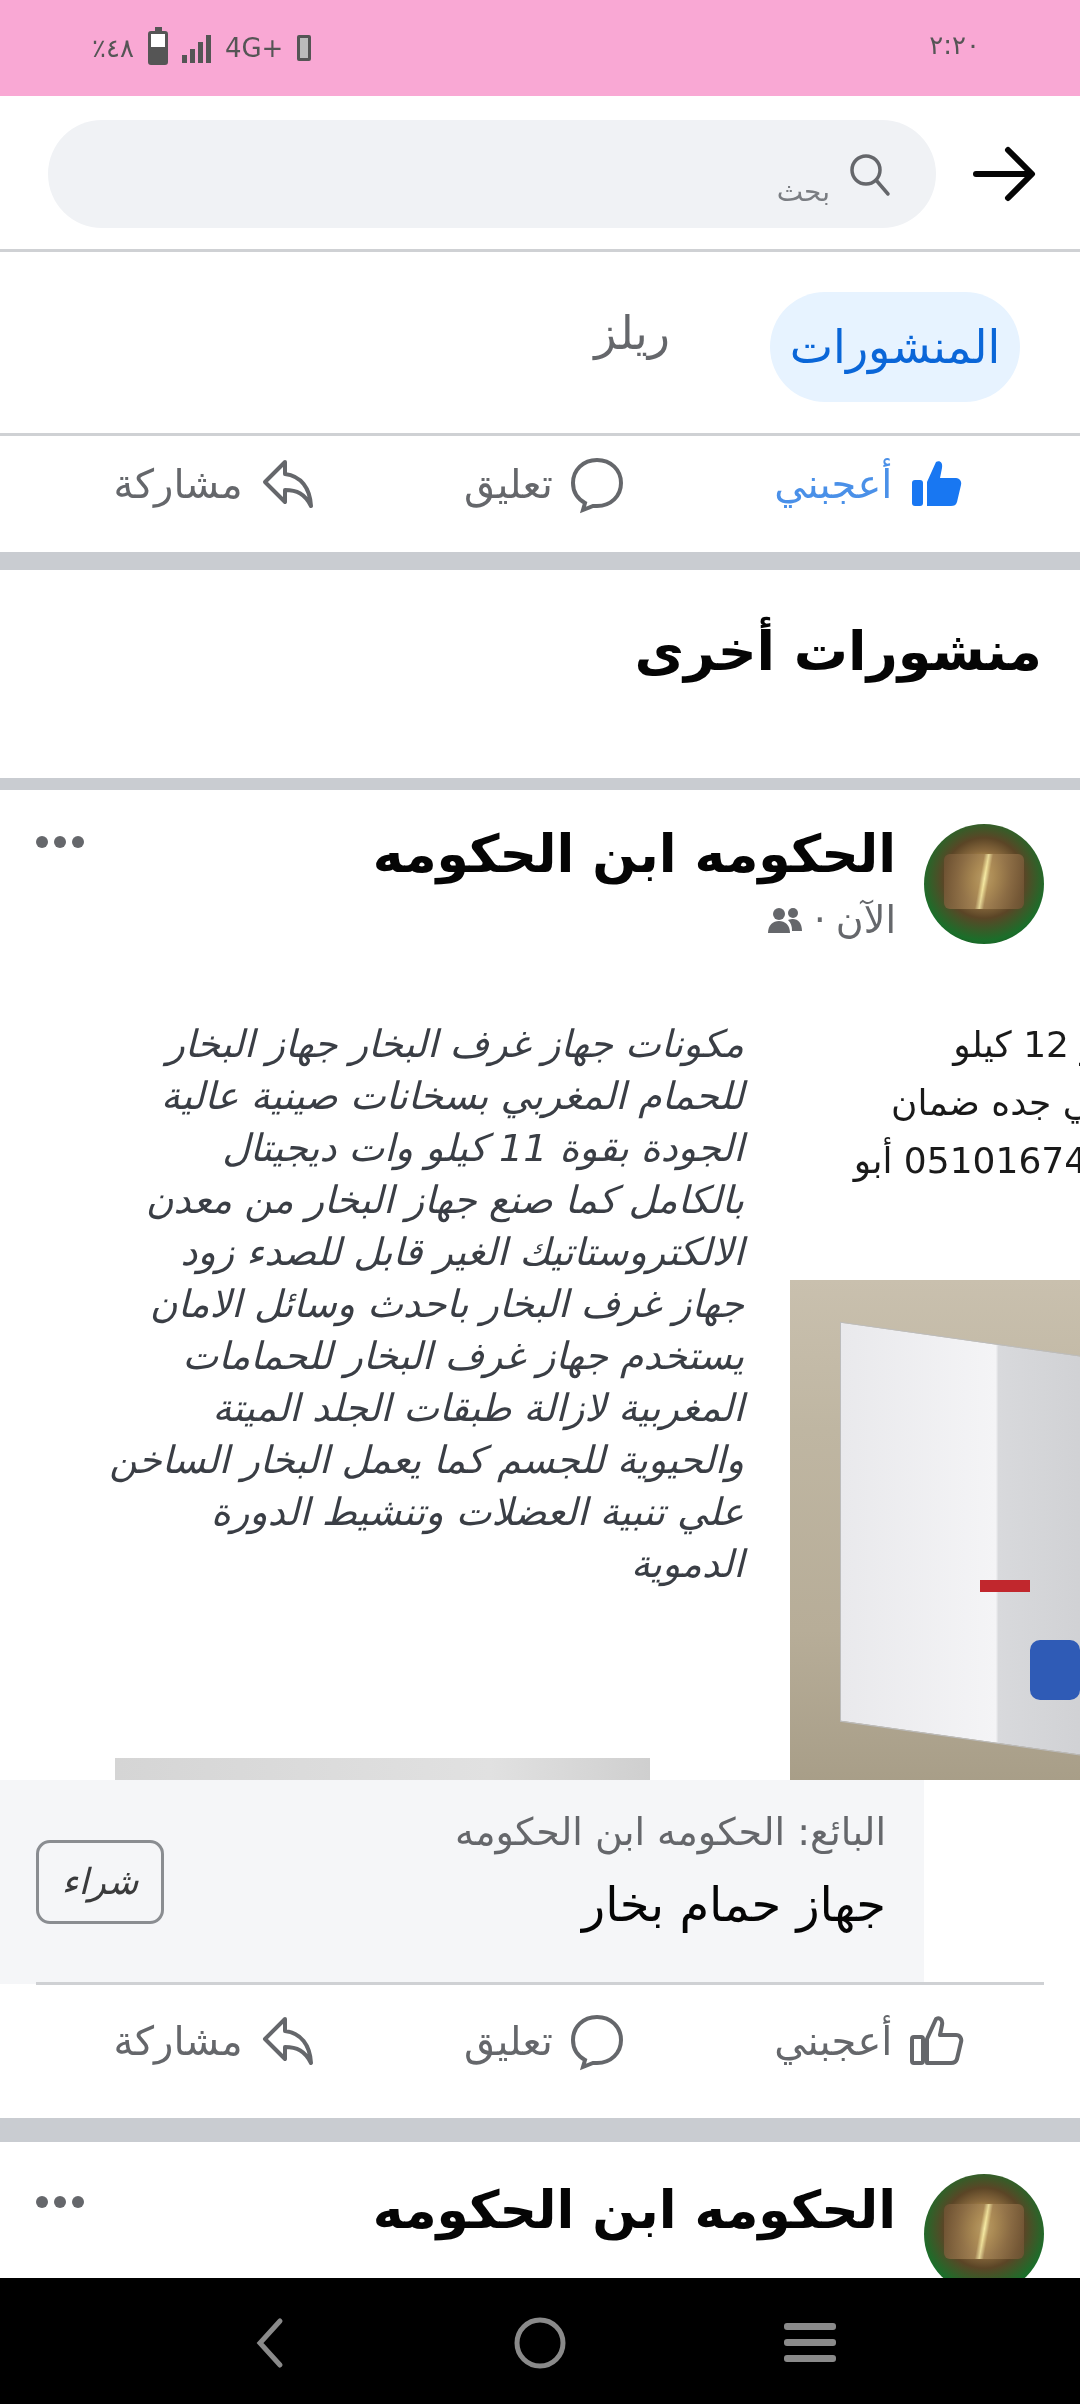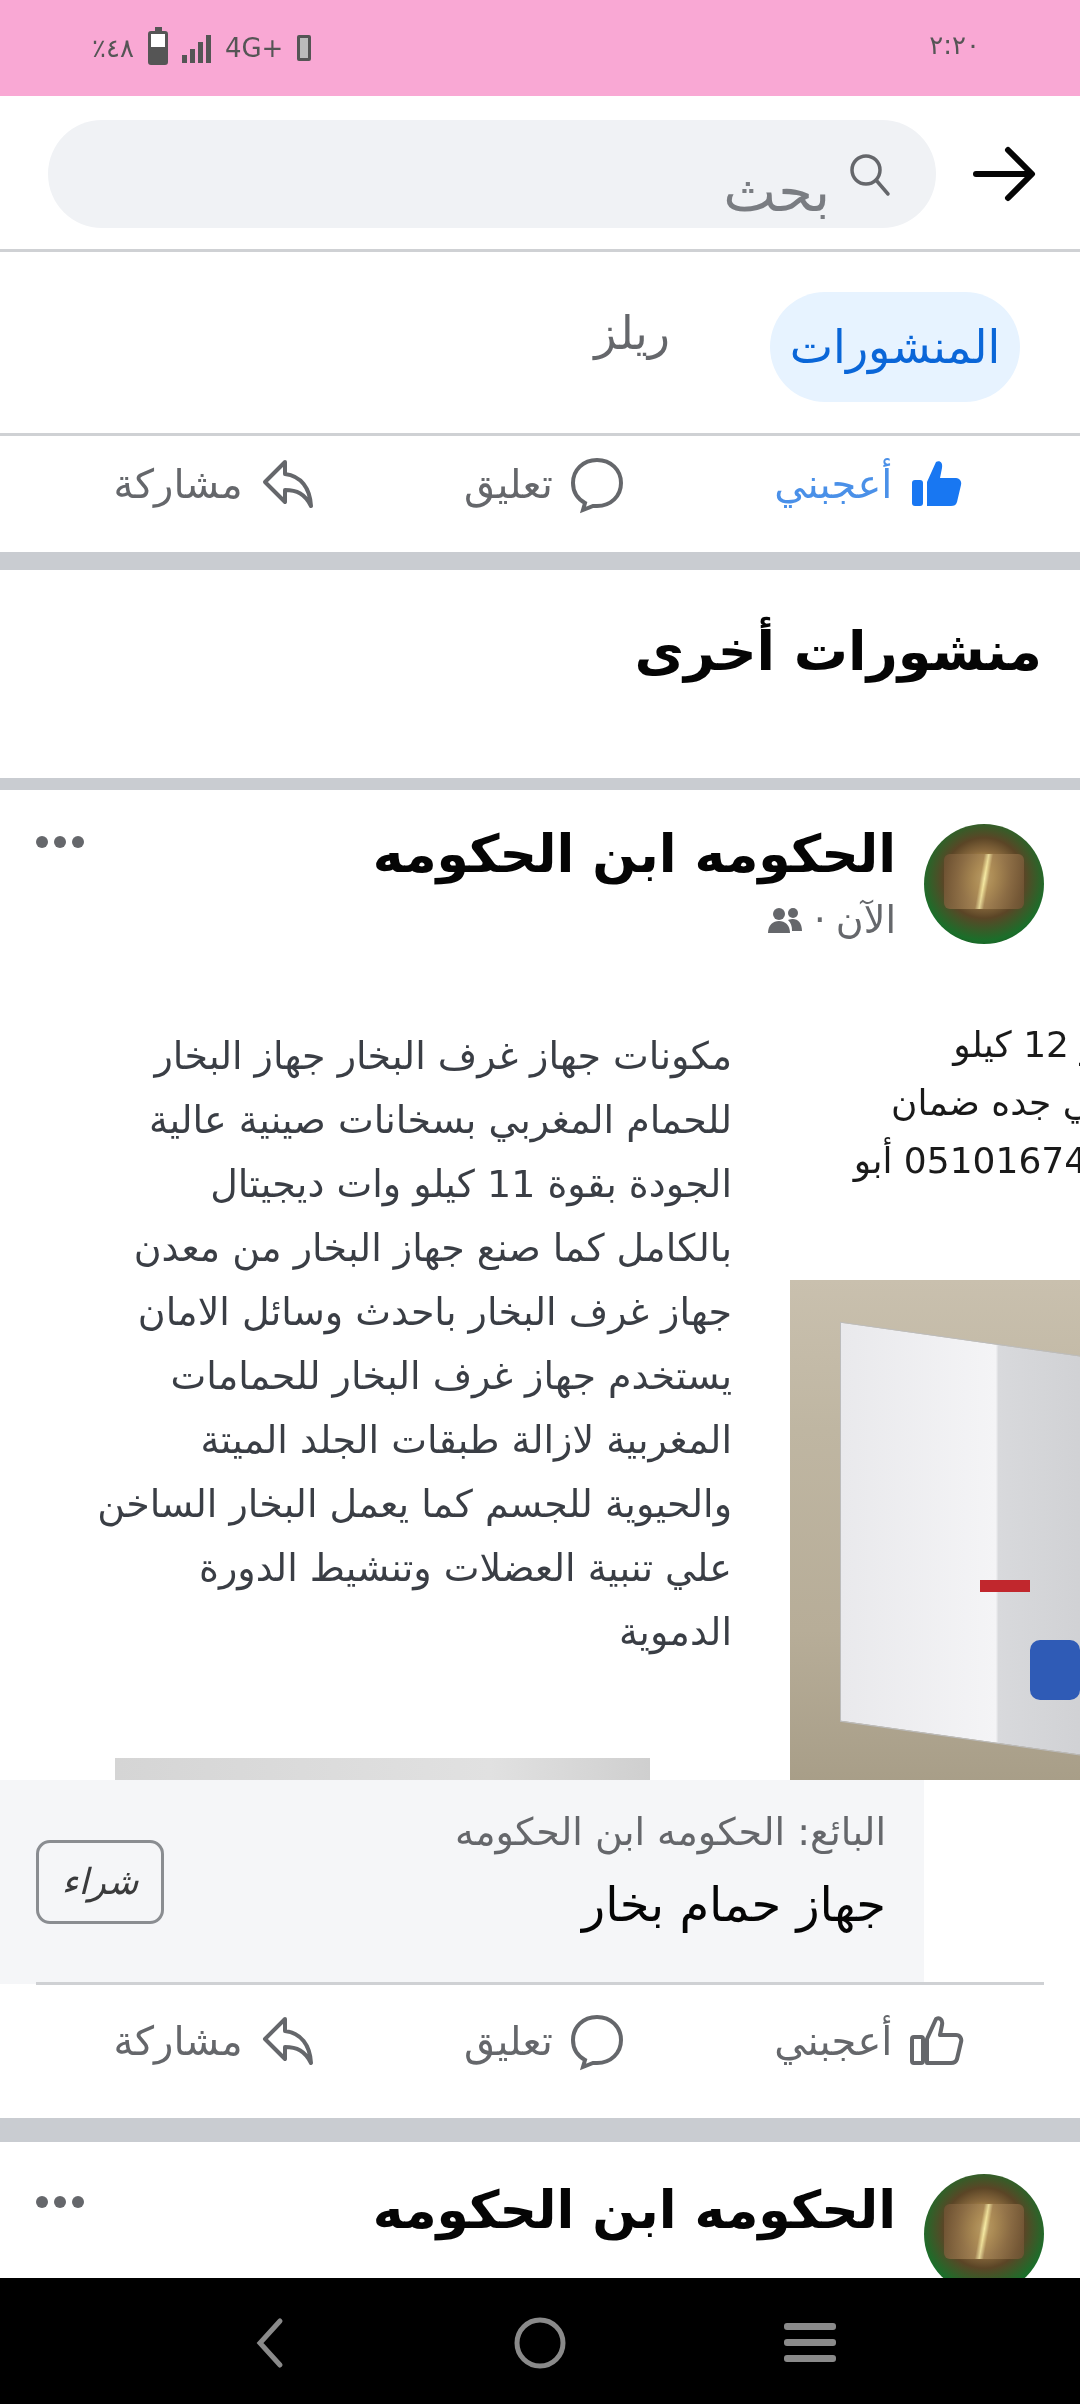--- a/index.html
+++ b/index.html
@@ -12,21 +12,21 @@
   .sb-time { position: absolute; right: 100px; top: 30px; font-size: 26px; color: #555; }
   .battery { width: 20px; height: 34px; border: 3px solid #555; border-radius: 3px; position: relative; background: linear-gradient(to top, #555 55%, #fff 55%); }
   .battery::before { content: ""; position: absolute; top: -7px; left: 4px; width: 7px; height: 4px; background: #555; }
   .signal { display: flex; align-items: flex-end; gap: 3px; height: 30px; }
   .signal span { width: 5px; background: #555; display: block; }
   .vibrate { width: 14px; height: 26px; border: 3px solid #555; border-radius: 2px; background: #bbb; position: relative; }
 
   
   .search-header { position: absolute; top: 96px; left: 0; width: 1080px; height: 156px; border-bottom: 3px solid #cfd1d4; }
   .search-box { position: absolute; left: 48px; top: 24px; width: 888px; height: 108px; background: #f0f2f5; border-radius: 54px; direction: rtl; display: flex; align-items: center; padding-right: 40px; gap: 14px; }
-  .search-placeholder { font-size: 56px; color: #7a7d82; margin-top: 34px; }
+  .search-placeholder { font-size: 28px; color: #7a7d82; margin-top: 34px; }
   .back-arrow { position: absolute; right: 40px; top: 42px; width: 72px; height: 72px; }
 
   
   .tabs { position: absolute; top: 252px; left: 0; width: 1080px; height: 184px; border-bottom: 3px solid #cfd1d4; direction: rtl; }
   .tab-posts { position: absolute; right: 60px; top: 40px; width: 250px; height: 110px; border-radius: 55px; background: #e7f3ff; color: #0a66d8; font-size: 46px; display: flex; align-items: center; justify-content: center; }
   .tab-reels { position: absolute; right: 410px; top: 54px; color: #65676b; font-size: 46px; }
 
   
   .action-bar { position: absolute; left: 0; width: 1080px; height: 96px; direction: rtl; display: flex; align-items: center; justify-content: space-around; padding: 0 40px; }
   .action { display: flex; align-items: center; gap: 14px; font-size: 40px; color: #65676b; }
@@ -44,21 +44,21 @@
   .avatar::after { content: ""; position: absolute; left: 20px; top: 30px; width: 80px; height: 55px; border-radius: 6px;
     background: linear-gradient(100deg, #6e5132 0%, #a78657 45%, #f4e8a6 50%, #a78657 55%, #6e5132 100%); opacity: .85; }
   .author-name { position: absolute; right: 184px; top: 34px; font-size: 52px; font-weight: bold; color: #050505; }
   .post-meta { position: absolute; right: 184px; top: 108px; font-size: 38px; color: #65676b; display: flex; align-items: center; gap: 10px; }
   .more-dots { position: absolute; left: 36px; top: 46px; display: flex; gap: 6px; }
   .more-dots span { width: 12px; height: 12px; border-radius: 6px; background: #65676b; display: block; }
 
   
   .product-media { position: absolute; top: 1000px; left: 0; width: 1080px; height: 780px; overflow: hidden; background: #fff; }
   .desc-img { position: absolute; left: 50px; top: 18px; width: 694px; direction: rtl; text-align: right; font-size: 38px; line-height: 52px; color: #3a3e45; font-family: "DejaVu Sans", sans-serif; }
-  .desc-img p { margin: 12px; }
+  .desc-img p { margin: 0; font-style: italic; }
   .side-text { position: absolute; left: 810px; top: 16px; width: 300px; direction: rtl; text-align: right; font-size: 36px; line-height: 58px; color: #1a1a1a; white-space: nowrap; }
   .steam-photo { position: absolute; left: 790px; top: 280px; width: 300px; height: 500px;
     background: linear-gradient(180deg, #c9c0ae 0%, #bfb6a2 30%, #b7ad98 70%, #a89e88 100%); }
   .steam-box { position: absolute; left: 50px; top: 60px; width: 260px; height: 400px; background: linear-gradient(90deg, #e9e9ec 0%, #f4f4f6 60%, #d8d9dc 61%, #cfd0d3 100%); transform: skewY(8deg); border: 1px solid #bcbcbc; }
   .steam-valve { position: absolute; left: 240px; top: 360px; width: 50px; height: 60px; background: #2f5bb6; border-radius: 10px; }
   .steam-red { position: absolute; left: 190px; top: 300px; width: 50px; height: 12px; background: #c1272d; }
   .bottom-img { position: absolute; left: 115px; top: 758px; width: 535px; height: 40px; background: linear-gradient(90deg, #d5d5d5, #e1e1e1 70%, #cfcfcf); }
 
   
   .market { position: absolute; top: 1780px; left: 0; width: 924px; height: 204px; background: #f5f6f8; direction: rtl; }
@@ -156,20 +156,21 @@
       <span></span>
     </div>
 </div>
 
 <div class="product-media">
   <div class="desc-img">
     <p>مكونات جهاز غرف البخار جهاز البخار</p>
     <p>للحمام المغربي بسخانات صينية عالية</p>
     <p>الجودة بقوة 11 كيلو وات ديجيتال</p>
     <p>بالكامل كما صنع جهاز البخار من معدن</p>
+    <p>الالكتروستاتيك الغير قابل للصدء زود</p>
     <p>جهاز غرف البخار باحدث وسائل الامان</p>
     <p>يستخدم جهاز غرف البخار للحمامات</p>
     <p>المغربية لازالة طبقات الجلد الميتة</p>
     <p>والحيوية للجسم كما يعمل البخار الساخن</p>
     <p>علي تنبية العضلات وتنشيط الدورة</p>
     <p>الدموية</p>
   </div>
   <div class="side-text">
     <div>لو 12 كيلو</div>
     <div>في جده ضمان</div>

